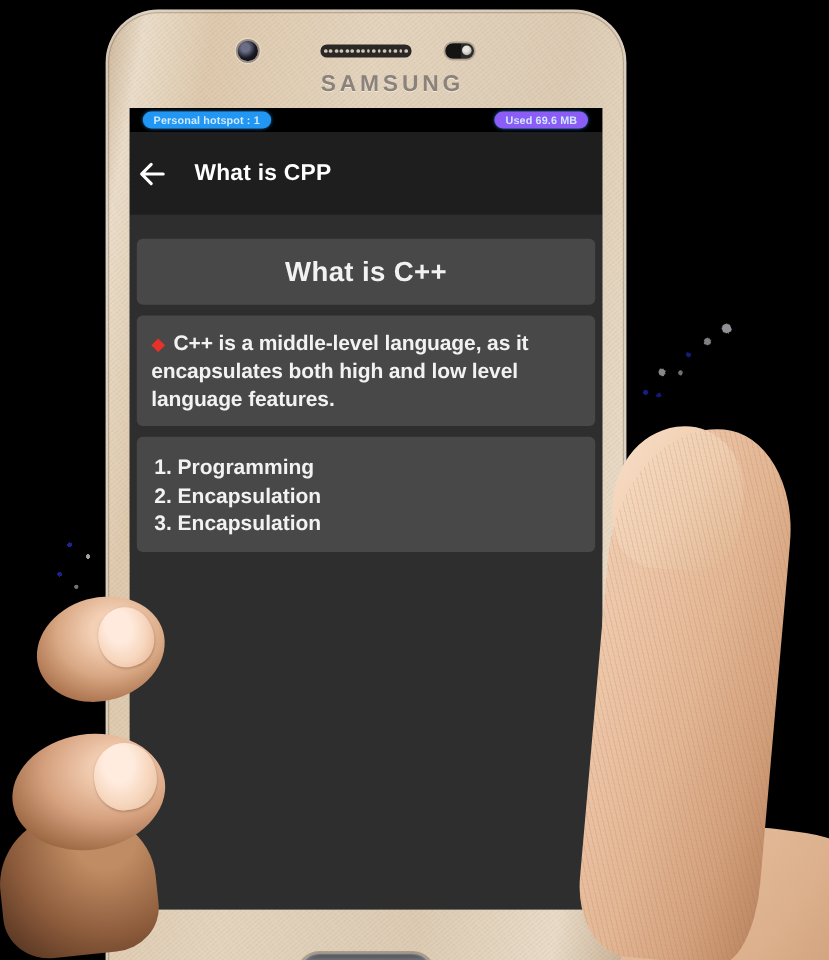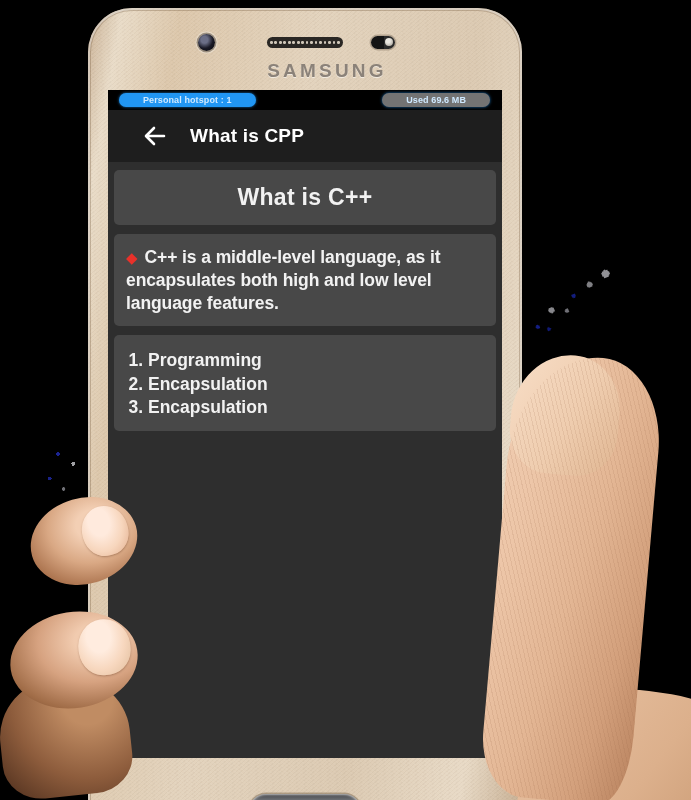--- a/index.html
+++ b/index.html
@@ -54,33 +54,33 @@
                     0 0 0 1.5px rgba(140,120,95,.55);}
 
   
   #screen{position:absolute;left:20px;top:82px;width:394px;height:668px;
           background:#2e2e2e;overflow:hidden;}
 
   
   .statusbar{height:20px;background:#000;position:relative;}
   .pill{position:absolute;top:3px;height:14px;border-radius:8px;
         background:#2196f3;color:#cfe9ff;font-size:9px;line-height:14px;
-        padding:0 24px;white-space:nowrap;font-weight:700;letter-spacing:.1px;
+        padding:0 9px;white-space:nowrap;font-weight:700;letter-spacing:.1px;
         box-shadow:0 0 3px rgba(33,150,243,.75);}
   .pill.left{left:11px;}
-  .pill.right{right:12px;background:#737373;}
-
-  
-  .appbar{height:52px;background:#1e1e1e;display:flex;align-items:center;gap:22px;padding-left:34px;}
+  .pill.right{right:12px;background:#8b5cf6;}
+
+  
+  .appbar{height:69px;background:#1e1e1e;display:flex;align-items:center;gap:22px;padding-left:6px;}
   .back-arrow{width:26px;height:26px;flex:0 0 auto;position:relative;cursor:pointer;}
   .back-arrow svg{display:block;}
   .appbar-title{color:#fff;font-size:19px;font-weight:700;letter-spacing:.2px;}
 
   
-  .content{background:#2e2e2e;padding:8px 6px 0 6px;}
+  .content{background:#2e2e2e;padding:20px 6px 0 6px;}
   .card{background:#484848;border-radius:5px;margin-bottom:9px;padding:12px 12px;
         color:#f2f2f2;}
   .card.heading-card{padding:14px 12px;text-align:center;}
   .card.heading-card .htext{font-size:23px;font-weight:700;letter-spacing:.3px;}
   .card.section-card{padding:13px 12px 15px 12px;}
   .card.section-card .stext{font-size:21px;font-weight:700;line-height:1.32;}
   .para{font-size:17.5px;line-height:1.30;font-weight:600;letter-spacing:-.1px;}
   .para + .para{margin-top:20px;}
   .bullet{color:#e8312a;font-size:15px;margin-right:7px;letter-spacing:0;}
   .numlist{margin:2px 0 0 0;padding-left:22px;font-size:17.5px;line-height:1.33;font-weight:600;}

